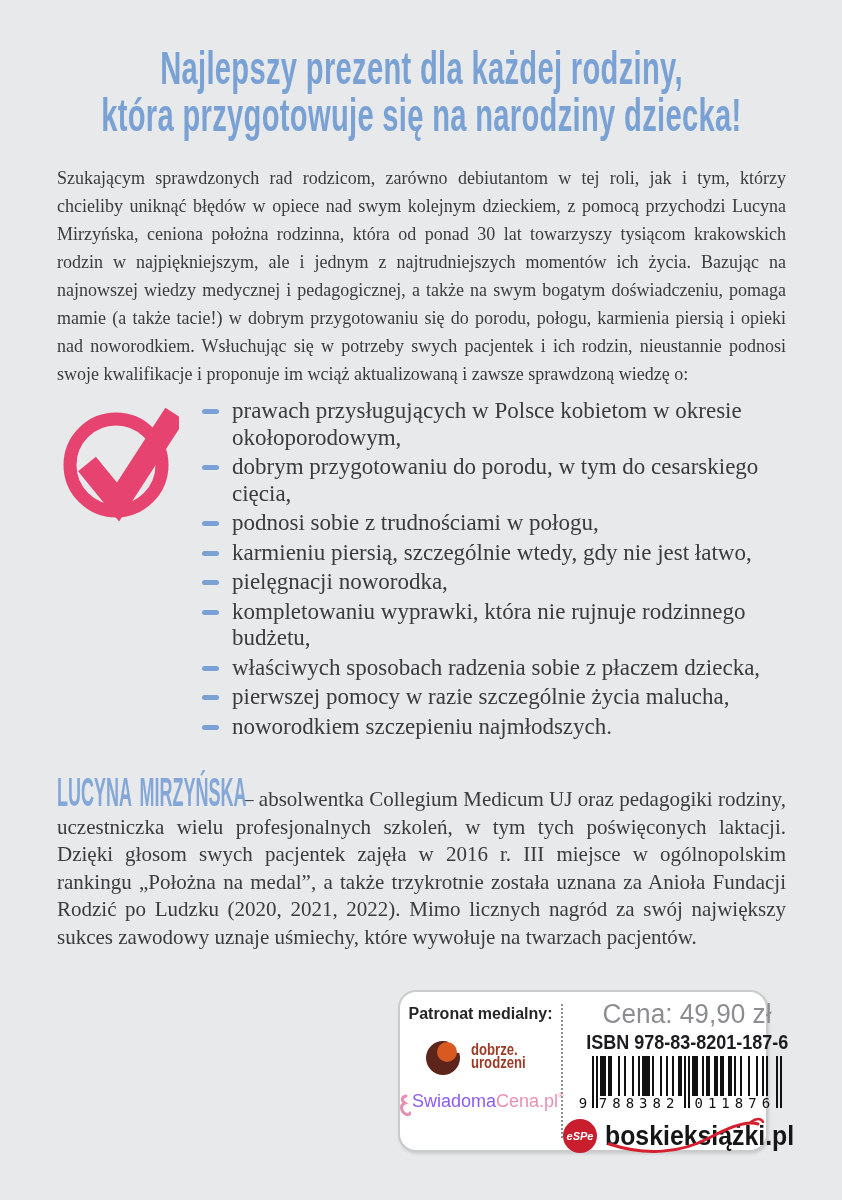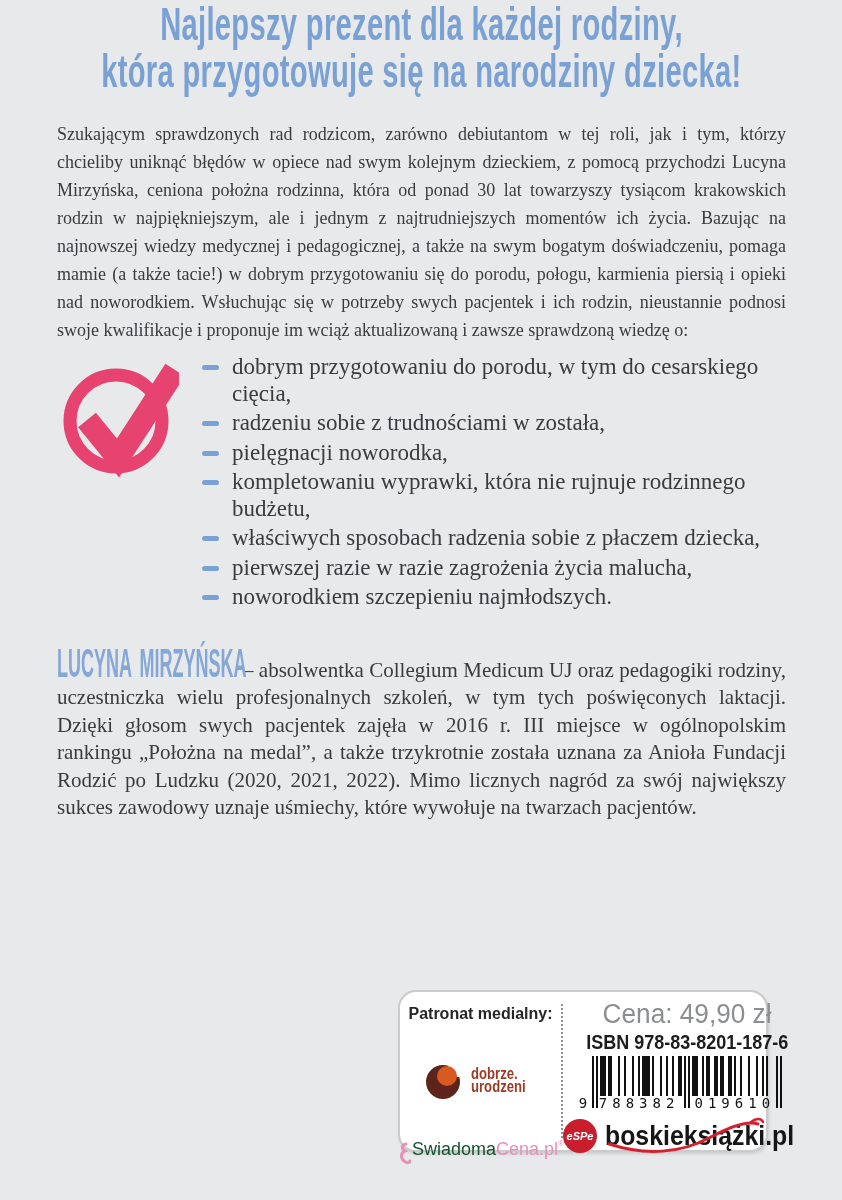--- a/index.html
+++ b/index.html
@@ -1,20 +1,20 @@
 <!DOCTYPE html>
 <html lang="pl"><head>
 <meta charset="utf-8">
 <style>
   html,body{margin:0;padding:0;background:#cfd2d6;}
   .page{position:relative;width:842px;height:1200px;margin:0 auto;background:#e7e9eb;overflow:hidden;
         font-family:"Liberation Serif",serif;color:#3b3b3d;}
 
   
-  .headline{}
+  .headline{padding-top:44px;}
   .hline{height:47px;display:flex;justify-content:center;align-items:center;}
   .hline .ht{font-family:"Liberation Sans",sans-serif;font-weight:700;font-size:47px;
              color:#7aa1d4;white-space:nowrap;transform:scaleX(0.62);letter-spacing:.5px;}
 
   
   .intro{margin:26px 56px 0 57px;font-size:18px;line-height:28px;text-align:justify;}
 
   
   .checklist{display:flex;margin:10px 56px 0 63px;}
   .check-icon-wrap{flex:0 0 120px;width:120px;padding-top:2px;}
@@ -28,31 +28,31 @@
   .bio{margin:36px 56px 0 57px;font-size:21px;line-height:27.5px;text-align:justify;}
   .author{display:inline-block;width:186px;height:27px;vertical-align:baseline;overflow:visible;}
   .author-inner{display:inline-block;font-family:"Liberation Sans",sans-serif;font-weight:700;
         font-size:40px;line-height:27px;color:#84a7d7;transform:scaleX(0.45);
         transform-origin:0 78%;white-space:nowrap;word-spacing:7px;}
 
   
   .pbox{position:absolute;left:398px;top:990px;width:370px;height:162px;background:#fff;
         border:2px solid #c9cbcd;border-radius:18px;box-sizing:border-box;display:flex;
         box-shadow:1px 2px 3px rgba(0,0,0,.12);}
-  .pleft{width:161px;display:flex;flex-direction:column;align-items:center;padding-top:13px;gap:24px;}
+  .pleft{width:161px;display:flex;flex-direction:column;align-items:center;padding-top:13px;}
   .pdivider{width:0;border-left:2px dotted #8e9092;margin:12px 0;}
   .pright{flex:1;display:flex;flex-direction:column;align-items:center;padding-top:7px;}
 
   .ptitle{font-family:"Liberation Sans",sans-serif;font-weight:700;font-size:16px;color:#262626;}
   .dobrze{display:flex;align-items:center;margin-top:12px;}
   .dz-text{margin-left:5px;font-family:"Liberation Sans",sans-serif;font-weight:700;font-size:16px;
         line-height:13px;color:#9c3a24;transform:scaleX(0.82);transform-origin:0 50%;}
   .swm{display:flex;align-items:flex-start;margin-top:14px;font-family:"Liberation Sans",sans-serif;
         font-size:18px;font-weight:400;}
-  .swm .sw-blue{color:#14532d;}
+  .swm .sw-blue{color:#8b5cf6;}
   .swm .sw-pink{color:#e890b4;}
   .swm .sw-reg{color:#e890b4;font-size:8px;vertical-align:top;line-height:10px;}
 
   .price{font-family:"Liberation Sans",sans-serif;font-size:27px;color:#8b8d8f;transform:scaleX(0.97);}
   .isbn{font-family:"Liberation Sans",sans-serif;font-weight:700;font-size:20px;color:#1c1c1e;
         transform:scaleX(0.9);margin-top:1px;white-space:nowrap;}
   .barcode{position:relative;width:190px;height:53px;margin-top:2px;}
   .bc-digit{position:absolute;bottom:-2px;font-family:"DejaVu Sans Mono",monospace;
         font-size:14px;color:#111;background:transparent;}
   .bc-left{left:-13px;}
@@ -86,33 +86,35 @@
   <div class="checklist">
     <div class="check-icon-wrap">
       <svg width="116" height="122" viewBox="0 0 116 122" aria-hidden="true">
         <circle cx="53" cy="65" r="46" fill="none" stroke="#e74371" stroke-width="13"></circle>
         <path d="M24 64 L55 102 L112 14" fill="none" stroke="#e74371" stroke-width="23"></path>
       </svg>
     </div>
     <div class="check-list">
       <ul>
 
+          <li><span class="dash"></span><span>prawach przysługujących w Polsce kobietom w okresie okołoporodowym,</span></li>
 
           <li><span class="dash"></span><span>dobrym przygotowaniu do porodu, w tym do cesarskiego cięcia,</span></li>
 
-          <li><span class="dash"></span><span>radzeniu sobie z trudnościami w została,</span></li>
+          <li><span class="dash"></span><span>podnosi sobie z trudnościami w połogu,</span></li>
 
+          <li><span class="dash"></span><span>karmieniu piersią, szczególnie wtedy, gdy nie jest łatwo,</span></li>
 
           <li><span class="dash"></span><span>pielęgnacji noworodka,</span></li>
 
           <li><span class="dash"></span><span>kompletowaniu wyprawki, która nie rujnuje rodzinnego budżetu,</span></li>
 
           <li><span class="dash"></span><span>właściwych sposobach radzenia sobie z płaczem dziecka,</span></li>
 
-          <li><span class="dash"></span><span>pierwszej razie w razie zagrożenia życia malucha,</span></li>
+          <li><span class="dash"></span><span>pierwszej pomocy w razie szczególnie życia malucha,</span></li>
 
           <li><span class="dash"></span><span>noworodkiem szczepieniu najmłodszych.</span></li>
         </ul>
     </div>
   </div>
 
   <p class="bio"><span class="author"><span class="author-inner">LUCYNA MIRZYŃSKA</span></span><span>– absolwentka Collegium Medicum UJ oraz pedagogiki rodziny, uczestniczka wielu profesjonalnych szkoleń, w tym tych poświęconych laktacji. Dzięki głosom swych pacjentek zajęła w 2016 r. III miejsce w ogólnopolskim rankingu „Położna na medal”, a także trzykrotnie została uznana za Anioła Fundacji Rodzić po Ludzku (2020, 2021, 2022). Mimo licznych nagród za swój największy sukces zawodowy uznaje uśmiechy, które wywołuje na twarzach pacjentów.</span></p>
 
   <div class="pbox">
     <div class="pleft">
@@ -171,21 +173,21 @@
             <rect x="148" y="0" width="2" height="40" fill="#111"></rect>
             <rect x="156" y="0" width="2" height="40" fill="#111"></rect>
             <rect x="164" y="0" width="2" height="40" fill="#111"></rect>
             <rect x="170" y="0" width="2" height="40" fill="#111"></rect>
             <rect x="174" y="0" width="2" height="40" fill="#111"></rect>
             <rect x="184" y="0" width="2" height="52" fill="#111"></rect>
             <rect x="188" y="0" width="2" height="52" fill="#111"></rect>
           </svg>
         <span class="bc-digit bc-left">9</span>
         <span class="bc-digit bc-g1">788382</span>
-        <span class="bc-digit bc-g2">019610</span>
+        <span class="bc-digit bc-g2">011876</span>
       </div>
       <div class="boskie">
         <div class="espe">eSPe</div>
         <div class="bk-text">boskieksiążki.pl</div>
         <svg class="swoosh" width="170" height="46" viewBox="0 0 170 46" aria-hidden="true">
           <path d="M8 32 C45 44 80 41 108 26 C128 15 146 8 157 12" fill="none" stroke="#d6202f" stroke-width="3" stroke-linecap="round"></path>
           <path d="M150 10 C155 6 160 6 162 10" fill="none" stroke="#d6202f" stroke-width="2.5" stroke-linecap="round"></path>
         </svg>
       </div>
     </div>

